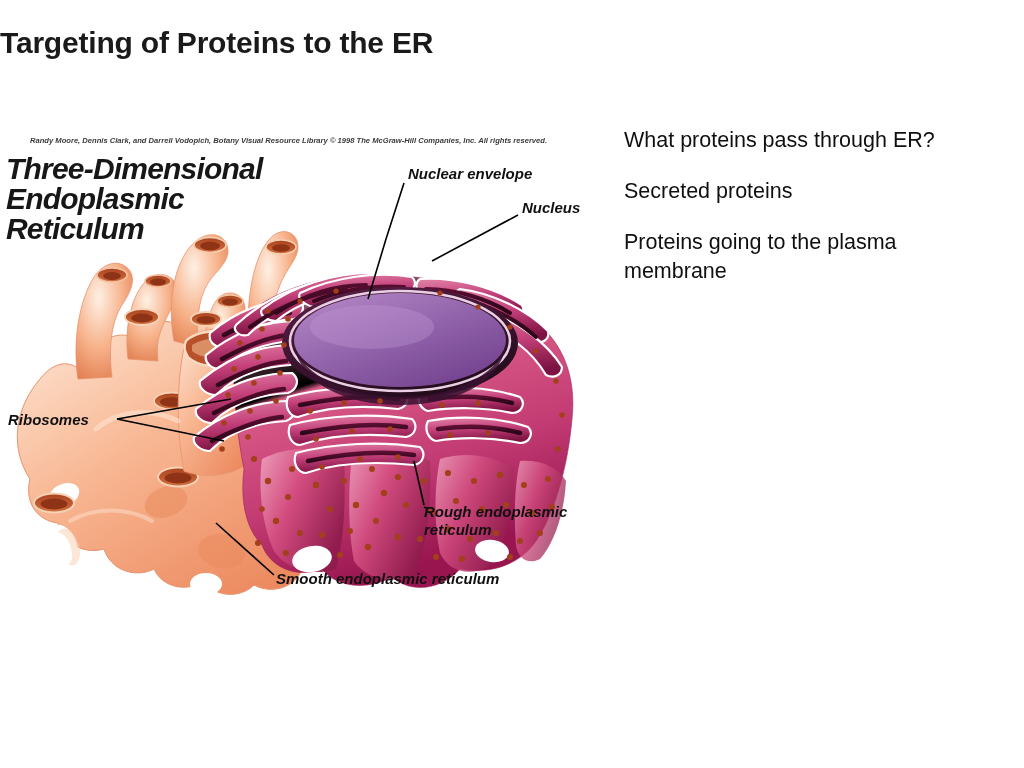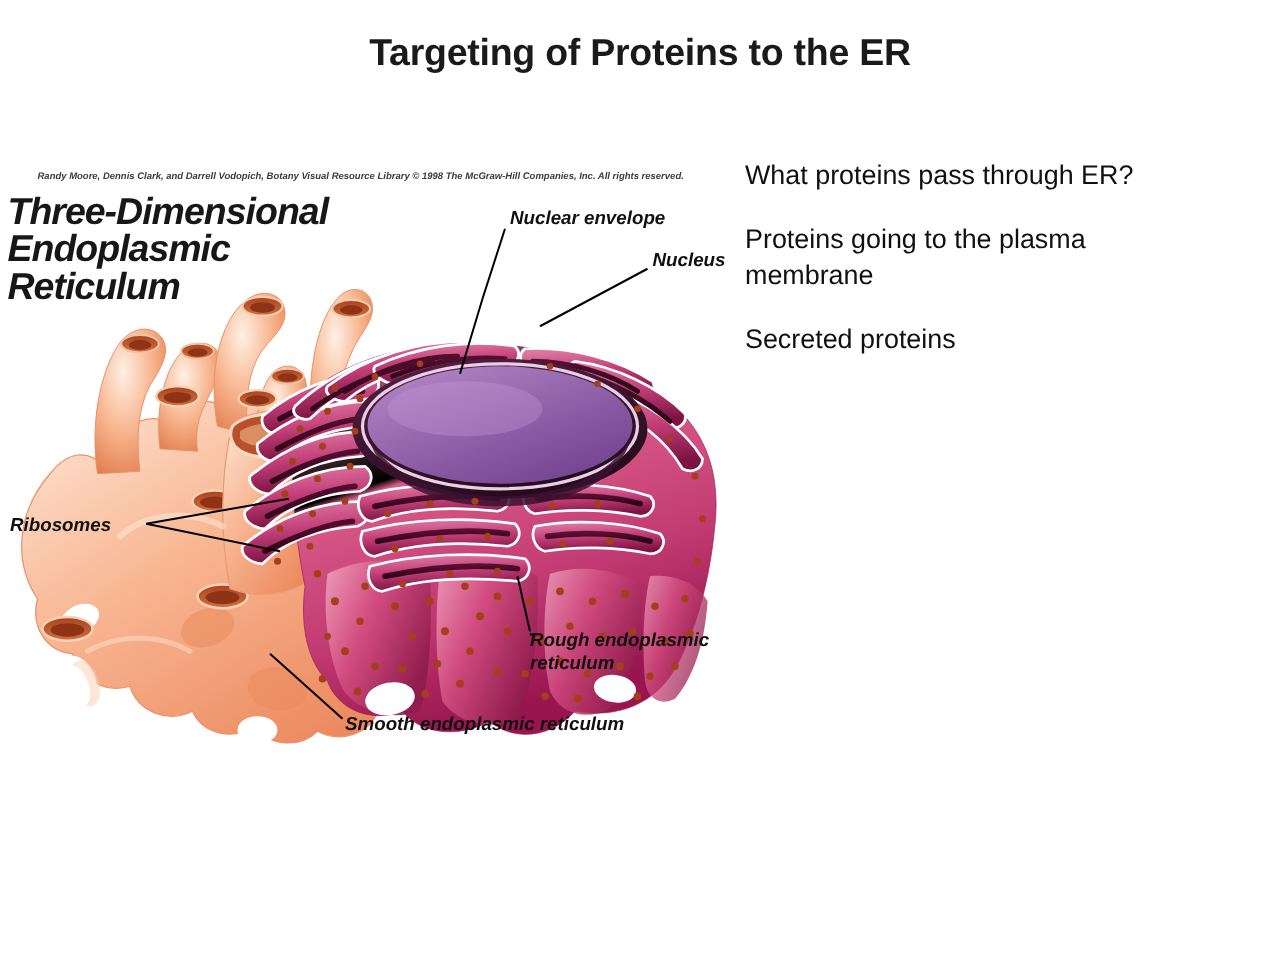--- a/index.html
+++ b/index.html
@@ -16,32 +16,31 @@
     font-family: "Liberation Sans", sans-serif;
     color: #000000;
   }
 
   
   #slide-title {
     position: absolute;
     left: 0;
     top: 6px;
     width: 1024px;
-    text-align: center;
     font-size: 30px;
     font-weight: bold;
     letter-spacing: -0.2px;
     color: #1a1a1a;
     font-family: "Liberation Sans", sans-serif;
   }
 
   
   #body-text {
     position: absolute;
-    left: 596px;
+    left: 624px;
     top: 126px;
     width: 372px;
   }
   .body-line {
     font-size: 21.5px;
     line-height: 29px;
     color: #101010;
     margin-bottom: 22px;
     font-family: "Liberation Sans", sans-serif;
     white-space: pre-line;
@@ -84,23 +83,23 @@
     fill: none;
   }
 </style>
 </head>
 <body>
 
 <h1 id="slide-title">Targeting of Proteins to the ER</h1>
 
 <div id="body-text">
   <div class="body-line">What proteins pass through ER?</div>
+  <div class="body-line">Secreted proteins</div>
   <div class="body-line">Proteins going to the plasma
 membrane</div>
-  <div class="body-line">Secreted proteins</div>
 </div>
 
 <div id="figure">
 <svg width="614" height="470" viewBox="0 0 614 470" xmlns="http://www.w3.org/2000/svg">
   <defs>
 
     <linearGradient id="gRough" x1="0" y1="0" x2="0.35" y2="1">
       <stop offset="0%" stop-color="#e78fb0"></stop>
       <stop offset="38%" stop-color="#d9५b88"></stop>
       <stop offset="40%" stop-color="#d95b88"></stop>

